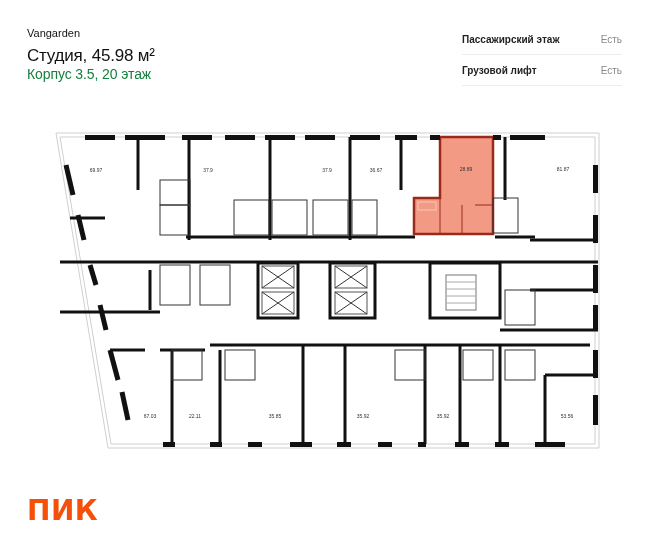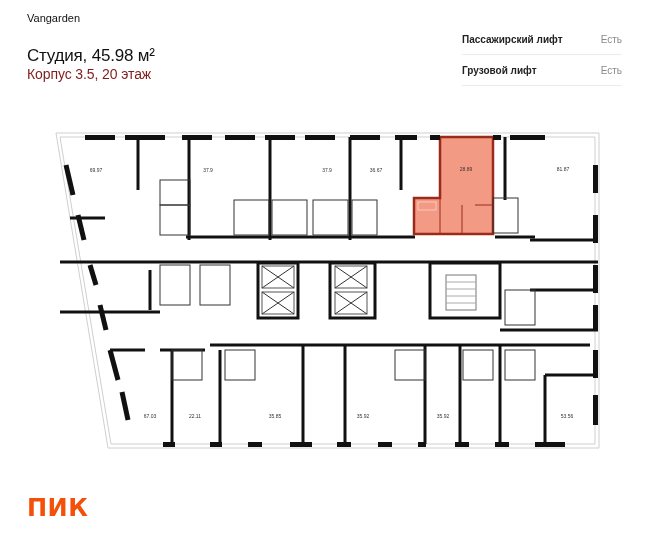--- a/index.html
+++ b/index.html
@@ -1,43 +1,43 @@
 <!DOCTYPE html>
 <html><head>
 <meta charset="utf-8">
 <style>
   * { box-sizing: border-box; margin: 0; padding: 0; }
   html, body { width: 648px; height: 540px; background: #ffffff; overflow: hidden; }
   body { font-family: "Liberation Sans", sans-serif; color: #111; position: relative; }
 
-  .brand { position: absolute; left: 27px; top: 12px; font-size: 11px; font-weight: 500; color: #111; }
+  .brand { position: absolute; left: 27px; top: 27px; font-size: 11px; font-weight: 500; color: #111; }
   .title { position: absolute; left: 27px; top: 46px; font-size: 17px; font-weight: 400; color: #111; letter-spacing: -0.2px; }
-  .subtitle { position: absolute; left: 27px; top: 66px; font-size: 14px; color: #7f1d1d; letter-spacing: -0.1px; }
+  .subtitle { position: absolute; left: 27px; top: 66px; font-size: 14px; color: #15803d; letter-spacing: -0.1px; }
 
   .features { position: absolute; left: 462px; top: 24px; width: 160px; }
   .feature-row { display: flex; justify-content: space-between; align-items: center; height: 31px; border-bottom: 1px solid #ececec; }
   .feature-label { font-size: 10px; font-weight: 700; color: #222; }
   .feature-value { font-size: 10px; color: #8a8a8a; margin-left: 7px; }
 
   .plan { position: absolute; left: 0; top: 0; width: 648px; height: 540px; }
 
-  .logo { position: absolute; left: 27px; top: 494px; font-size: 24px; font-weight: 900; color: #f5500a; letter-spacing: 0.5px; font-family: "DejaVu Sans", sans-serif; }
+  .logo { position: absolute; left: 27px; top: 494px; font-size: 28px; font-weight: 900; color: #f5500a; letter-spacing: 0.5px; font-family: "DejaVu Sans", sans-serif; }
 
   .room-label { font-family: "Liberation Sans", sans-serif; font-size: 5px; fill: #333; text-anchor: middle; }
 </style>
 </head>
 <body>
 
 <div class="brand">Vangarden</div>
 <div class="title">Студия, 45.98 м²</div>
 <div class="subtitle">Корпус 3.5, 20 этаж</div>
 
 <div class="features">
   <div class="feature-row">
-    <span class="feature-label">Пассажирский лифт</span>
+    <span class="feature-label">Пассажирский этаж</span>
     <span class="feature-value">Есть</span>
   </div>
   <div class="feature-row">
     <span class="feature-label">Грузовой лифт</span>
     <span class="feature-value">Есть</span>
   </div>
 </div>
 
 <svg class="plan" viewBox="0 0 648 540" xmlns="http://www.w3.org/2000/svg">
 

